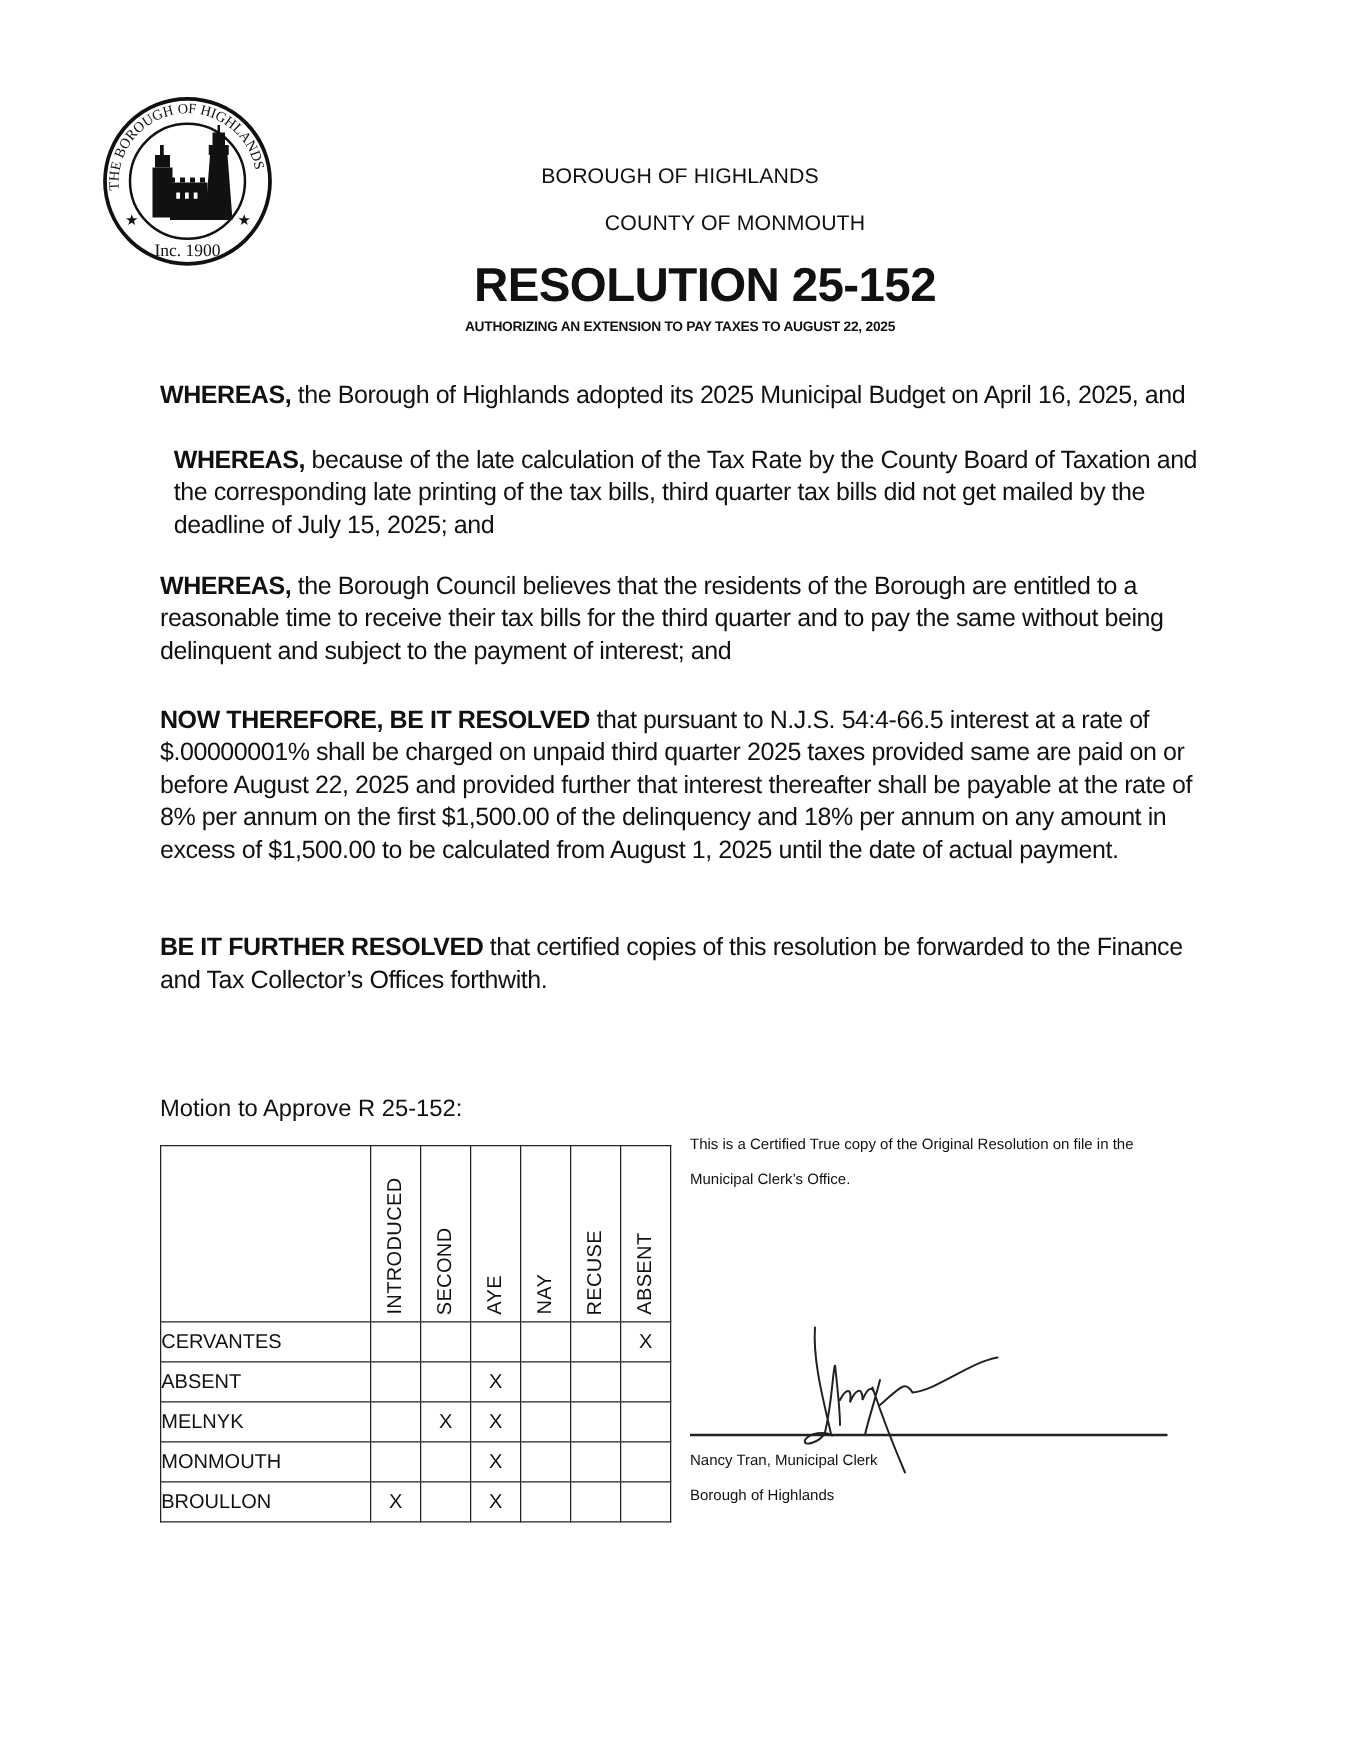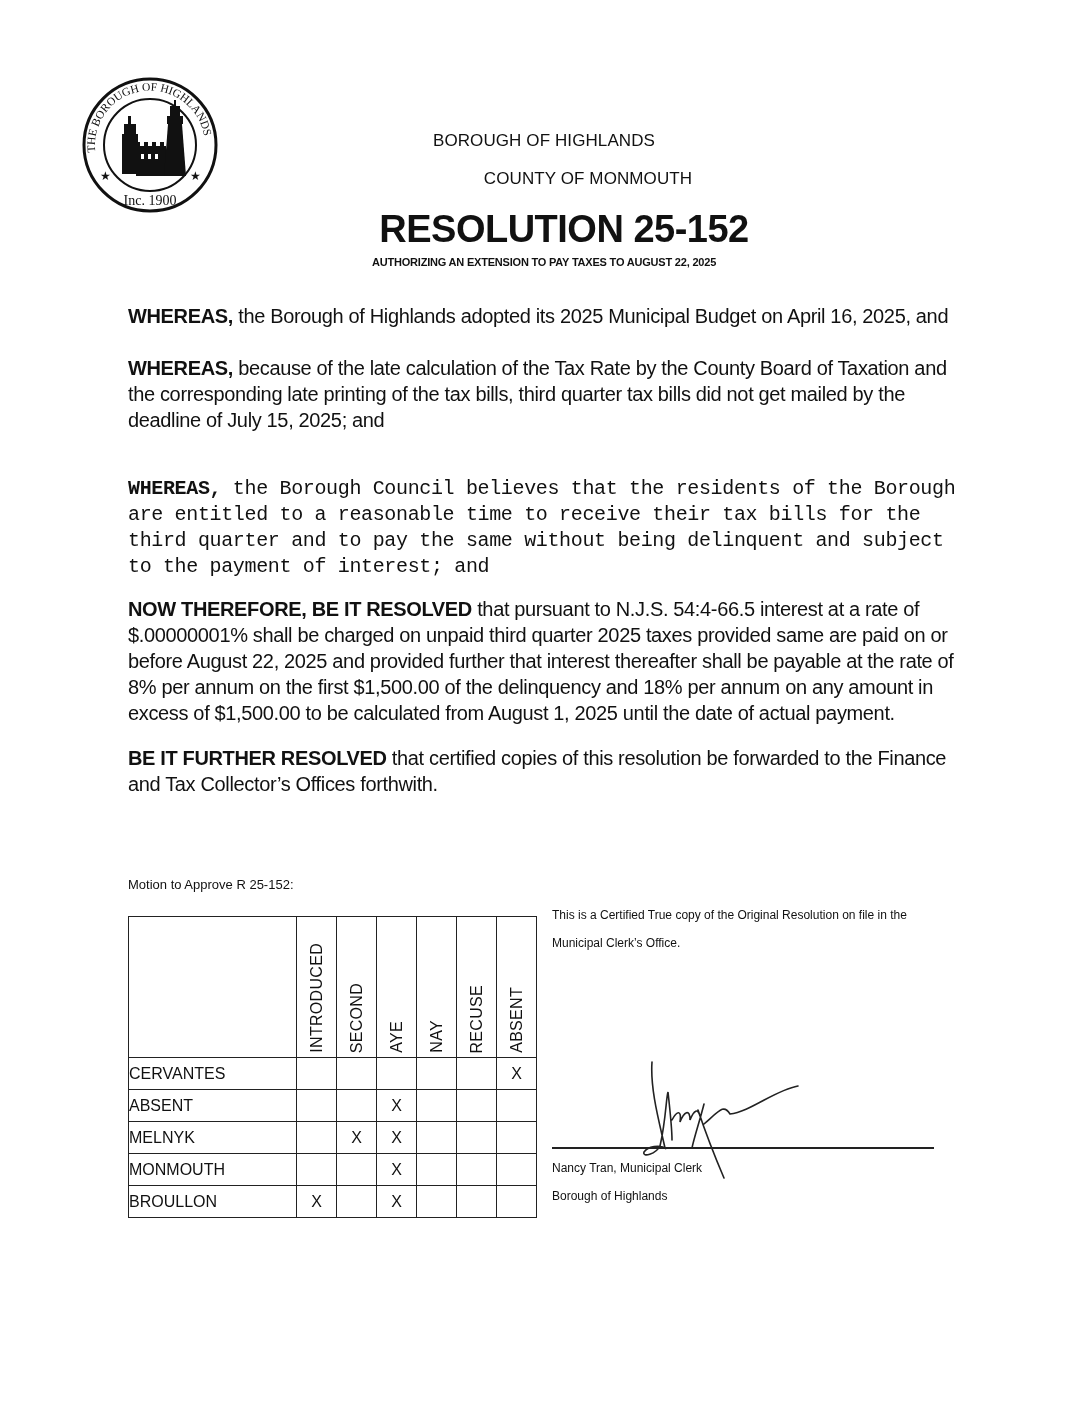--- a/index.html
+++ b/index.html
@@ -12,26 +12,26 @@
   .hdr { position: absolute; left: 0; width: 1088px; text-align: center; }
   .hdr-line { font-size: 17px; letter-spacing: 0.1px; }
   #borough { top: 131px; }
   #county { top: 169px; padding-left: 44px; }
   #res-title { top: 208px; font-size: 38px; font-weight: bold; letter-spacing: -0.5px; margin-left: 20px; }
   #res-sub { top: 256px; font-size: 11px; font-weight: bold; letter-spacing: -0.2px; }
 
   .body { position: absolute; left: 128px; width: 840px; font-size: 20px; line-height: 26px; letter-spacing: -0.35px; }
   .body b { font-weight: bold; }
   #p1 { top: 303px; }
-  #p2 { top: 355px; }
-  #p3 { top: 476px; font-family: Liberation Mono, monospace; }
-  #p4 { top: 596px; }
+  #p2 { top: 355px; margin-left: 11px; }
+  #p3 { top: 456px; }
+  #p4 { top: 563px; }
   #p5 { top: 745px; }
 
-  #motion { position: absolute; left: 128px; top: 877px; font-size: 13px; }
+  #motion { position: absolute; left: 128px; top: 877px; font-size: 19px; }
 
   table.vote { position: absolute; left: 128px; top: 916px; border-collapse: collapse; font-size: 16px; }
   table.vote td { border: 1px solid #222; padding: 0; height: 31px; text-align: center; }
   table.vote tr.head td { height: 140px; vertical-align: bottom; }
   table.vote td.name { width: 167px; text-align: left; }
   table.vote td.c { width: 39px; }
   .vh { display: inline-block; writing-mode: vertical-rl; transform: rotate(180deg); padding: 0 0 8px 0; font-size: 16px; letter-spacing: 0.3px; }
 
   .cert { position: absolute; left: 552px; font-size: 12px; line-height: 28px; }
   #cert-text { top: 901px; width: 380px; }

